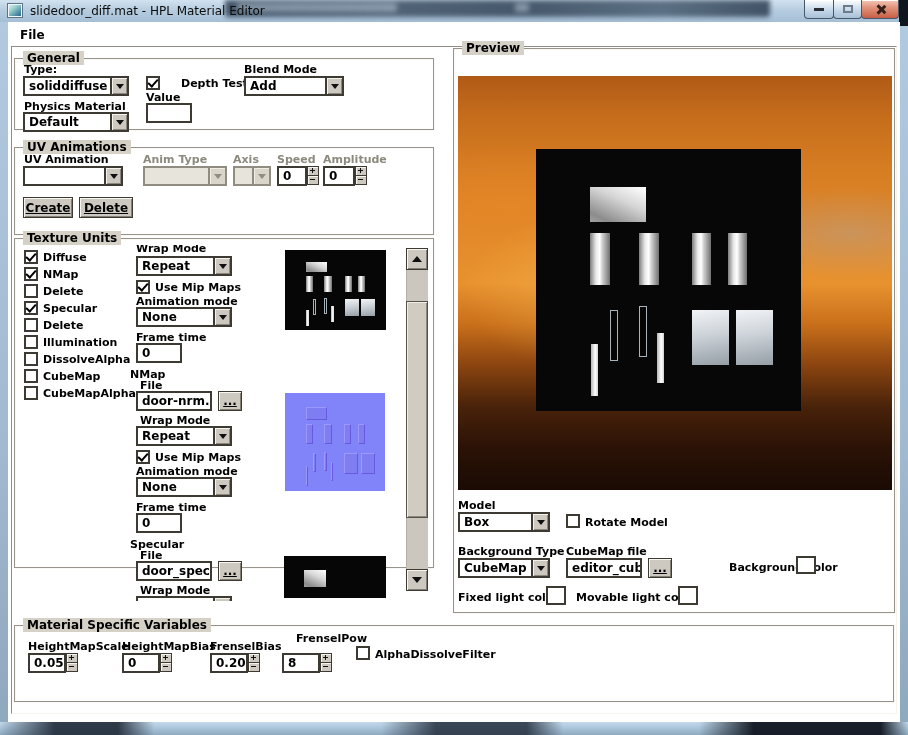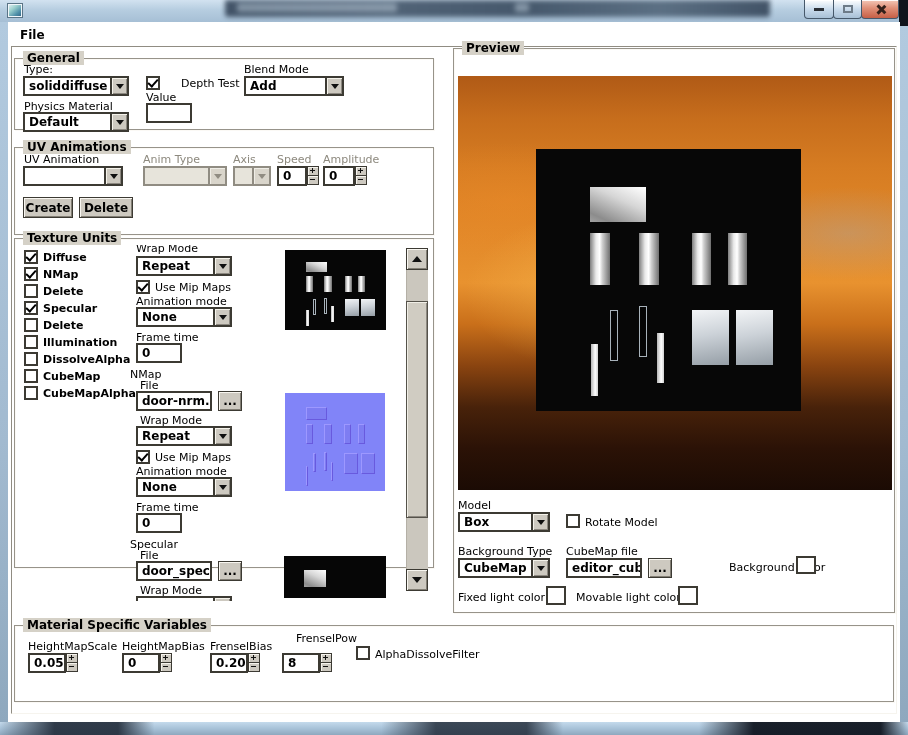--- a/index.html
+++ b/index.html
@@ -50,21 +50,21 @@
   .menubar { position:absolute; left:0; top:0; width:100%; height:23px; }
   .menu-item { position:absolute; left:8px; top:5px; font-size:12px; font-weight:600; color:#000; padding:1px 4px; }
   .inner-frame { position:absolute; left:3px; top:24px; width:886px; height:668px;
     border:1px solid; border-color:#908c82 #f6f4ee #f6f4ee #908c82; }
 
   
   .grp { position:absolute; border:1px solid #97938a;
     box-shadow:inset 1px 1px 0 rgba(250,248,242,.8), 1px 1px 0 rgba(250,248,242,.8); }
   .grp-title { position:absolute; top:-8px; left:8px; background:#d5d1c7; padding:0 4px;
     font-size:12px; font-weight:bold; color:#000; line-height:14px; }
-  .lbl { position:absolute; font-size:11px; font-weight:normal; color:#000; white-space:nowrap; }
+  .lbl { position:absolute; font-size:11px; font-weight:bold; color:#000; white-space:nowrap; }
   .lbl.dis { color:#8d897e; }
   .dd { position:absolute; display:flex; height:20px; background:#fff; border:2px solid #3c3a33; }
   .dd-val { flex:1; font-size:12px; font-weight:bold; color:#000; padding:0 4px; line-height:16px; overflow:hidden; white-space:nowrap; }
   .dd-btn { width:17px; background:#cdc9c0; border-left:2px solid #3c3a33;
     box-shadow:inset 1px 1px 0 #f4f2ea, inset -1px -1px 0 #8c8880;
     display:flex; align-items:center; justify-content:center; }
   .tri { width:0; height:0; border:4px solid transparent; border-top:5px solid #101010; margin-top:5px; }
   .dd.dis { background:#e7e4db; border-color:#908c82; }
   .dd.dis .dd-val { color:#8d897e; }
   .dd.dis .dd-btn { border-left-color:#908c82; background:#d9d5cb; box-shadow:inset 1px 1px 0 #efede6; }
@@ -72,21 +72,21 @@
   .tf { position:absolute; height:20px; background:#fff; border:2px solid #3c3a33;
     font-size:12px; font-weight:bold; color:#000; padding:0 4px; line-height:16px; white-space:nowrap; overflow:hidden; }
   .cb { position:absolute; width:14px; height:14px; background:#fff; border:2px solid #3c3a33; }
   .cb.on::after { content:""; position:absolute; left:0px; top:1px; width:8px; height:4px;
     border-left:2px solid #000; border-bottom:2px solid #000; transform:rotate(-48deg); }
   .cbrow { position:relative; height:17px; }
   .cbrow .cb { left:0; top:0; }
   .cblabel { position:absolute; left:19px; top:1px; font-size:11px; font-weight:bold; color:#000; white-space:nowrap; }
   .btn { position:absolute; background:#cdc9c0; border:1px solid #3c3a33;
     box-shadow:inset 1px 1px 0 #f8f6f0, inset -1px -1px 0 #827e74;
-    font-size:12px; font-weight:bold; color:#000; display:flex; align-items:center; justify-content:center; cursor:default; }
+    font-size:12px; font-weight:bold; color:#000; display:flex; align-items:center; justify-content:center; cursor:default;text-decoration:underline; }
   .spin { position:absolute; display:flex; height:20px; }
   .spin-val { position:relative; flex:1; height:20px; }
   .spin-btns { width:12px; display:flex; flex-direction:column; }
   .sb { position:relative; display:block; width:12px; height:10px; background:#cdc9c0;
     border:1px solid #3c3a33; box-shadow:inset 1px 1px 0 #f6f4ee; }
   .sb + .sb { margin-top:-1px; }
   .ph { position:absolute; left:2px; top:3px; width:5px; height:1px; background:#101010; }
   .pv { position:absolute; left:4px; top:1px; width:1px; height:5px; background:#101010; }
 
   
@@ -127,20 +127,21 @@
 <body>
 
 <div id="win">
 
   <div class="titlebar">
     <div class="bgwin-smudge">
       <span class="blob" style="left:12px;width:160px"></span>
       <span class="blob" style="left:290px;width:14px"></span>
     </div>
     <div class="app-icon"></div>
+    <div class="title-text">slidedoor_diff.mat - HPL Material Editor</div>
     <div class="winbtns">
       <div class="winbtn min">
           <span class="glyph-min"></span>
         </div>
       <div class="winbtn max">
           <span class="glyph-max"></span>
         </div>
       <div class="winbtn close">
           <span class="glyph-close"></span>
         </div>

